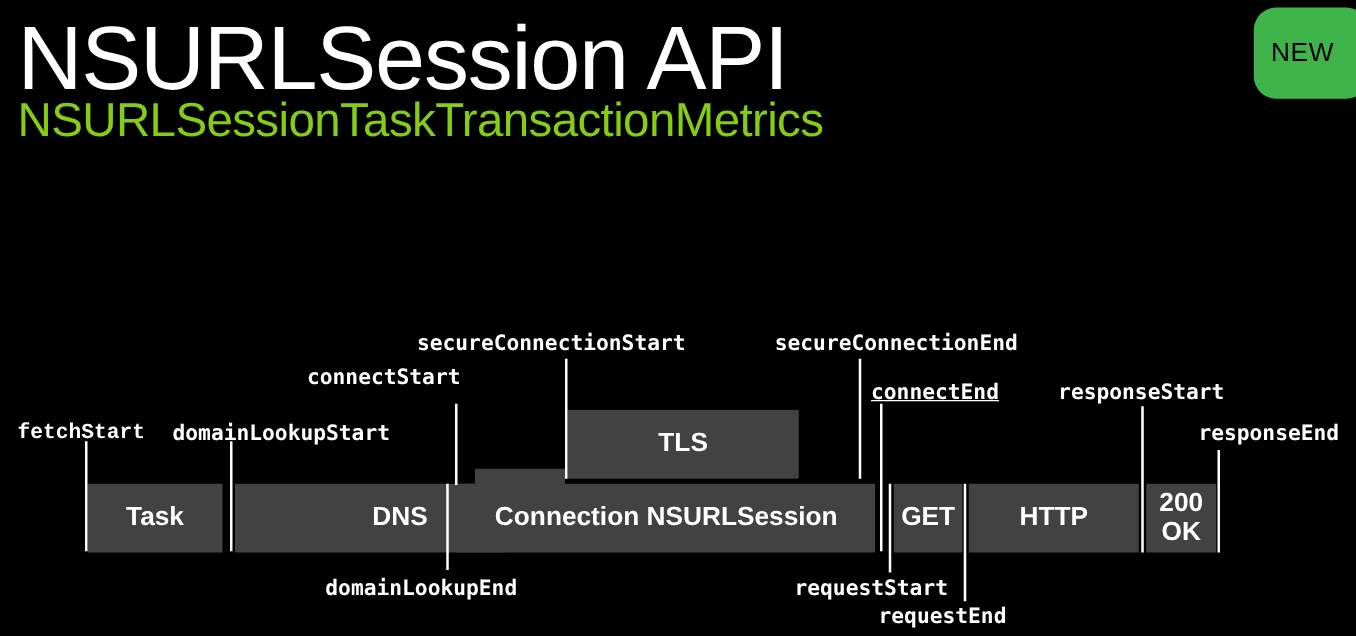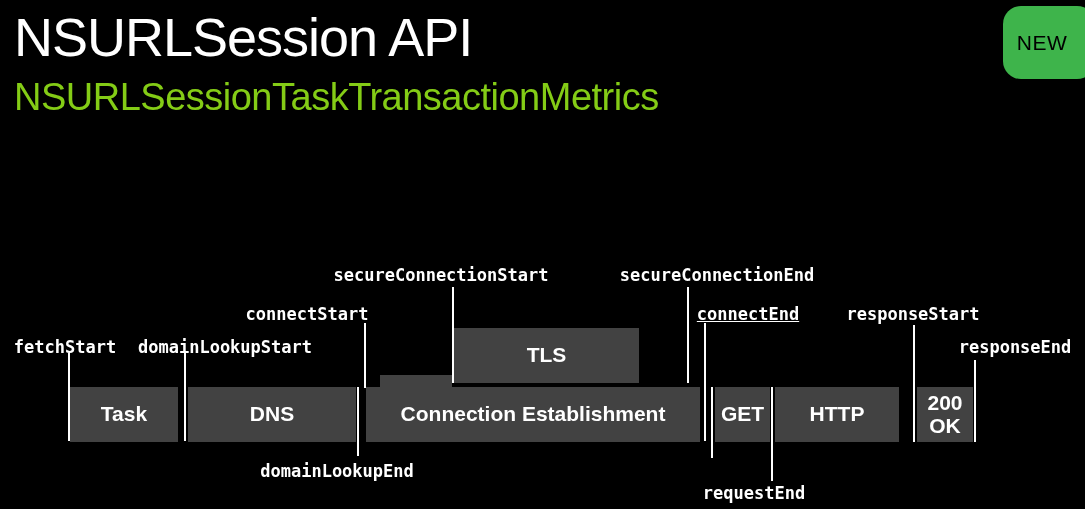--- a/index.html
+++ b/index.html
@@ -12,21 +12,21 @@
     width: 1085px;
     height: 509px;
     background: #000000;
     overflow: hidden;
     font-family: "Liberation Sans", sans-serif;
   }
   .title {
     position: absolute;
     left: 14px;
     top: 6px;
-    font-size: 54px;
+    font-size: 72px;
     font-weight: 300;
     letter-spacing: -1px;
     color: #ffffff;
     white-space: nowrap;
   }
   .subtitle {
     position: absolute;
     left: 14px;
     top: 76px;
     font-size: 38px;
@@ -92,42 +92,43 @@
   <div class="title">NSURLSession API</div>
   <div class="subtitle">NSURLSessionTaskTransactionMetrics</div>
   <div class="badge">
     <span class="badge-label">NEW</span>
   </div>
 
   <div class="pbox" style="left:380px; top:328px; width:72px;  height:55px;margin-top:47px;">TCP</div>
   <div class="pbox" style="left:454px; top:328px; width:185px; height:55px;">TLS</div>
 
   <div class="pbox" style="left:70px;  top:387px; width:108px; height:55px;">Task</div>
-  <div class="pbox" style="left:188px; top:387px; width:168px; height:55px;">DNS</div>
-  <div class="pbox" style="left:366px; top:387px; width:334px; height:55px;">Connection Establishment</div>
+  <div class="pbox" style="left:188px; top:387px; width:168px; height:55px;padding-left:48px;">DNS</div>
+  <div class="pbox" style="left:366px; top:387px; width:334px; height:55px;">Connection NSURLSession</div>
   <div class="pbox" style="left:715px; top:387px; width:55px;  height:55px;">GET</div>
-  <div class="pbox" style="left:775px; top:387px; width:124px; height:55px;">HTTP</div>
+  <div class="pbox" style="left:775px; top:387px; width:136px; height:55px;">HTTP</div>
   <div class="pbox" style="left:917px; top:387px; width:56px;  height:55px;">200 OK</div>
 
   <div class="tick" style="left:68px;  top:353px; height:88px;"></div>
   <div class="tick" style="left:184px; top:353px; height:88px;"></div>
   <div class="tick" style="left:357px; top:387px; height:69px;"></div>
   <div class="tick" style="left:364px; top:323px; height:65px;"></div>
   <div class="tick" style="left:452px; top:287px; height:96px;"></div>
   <div class="tick" style="left:687px; top:287px; height:96px;"></div>
   <div class="tick" style="left:704px; top:323px; height:118px;"></div>
   <div class="tick" style="left:711px; top:387px; height:71px;"></div>
   <div class="tick" style="left:771px; top:387px; height:94px;"></div>
   <div class="tick" style="left:913px; top:325px; height:117px;"></div>
   <div class="tick" style="left:974px; top:360px; height:82px;"></div>
 
-  <div class="tlabel" style="left:65px;   top:337px;">fetchStart</div>
+  <div class="tlabel" style="left:65px;   top:337px;font-family:Liberation Mono, monospace;">fetchStart</div>
   <div class="tlabel" style="left:225px;  top:337px;">domainLookupStart</div>
   <div class="tlabel" style="left:337px;  top:461px;">domainLookupEnd</div>
-  <div class="tlabel" style="left:307px;  top:304px;text-align:center;">connectStart</div>
+  <div class="tlabel" style="left:307px;  top:292px;text-align:center;">connectStart</div>
   <div class="tlabel" style="left:717px;  top:265px;">secureConnectionEnd</div>
   <div class="tlabel" style="left:441px;  top:265px;">secureConnectionStart</div>
   <div class="tlabel" style="left:748px;  top:304px;text-decoration:underline;">connectEnd</div>
+  <div class="tlabel" style="left:697px;  top:461px;">requestStart</div>
   <div class="tlabel" style="left:754px;  top:483px;">requestEnd</div>
   <div class="tlabel" style="left:913px;  top:304px;">responseStart</div>
   <div class="tlabel" style="left:1015px; top:337px;">responseEnd</div>
 
 </div>
 
 </body></html>

